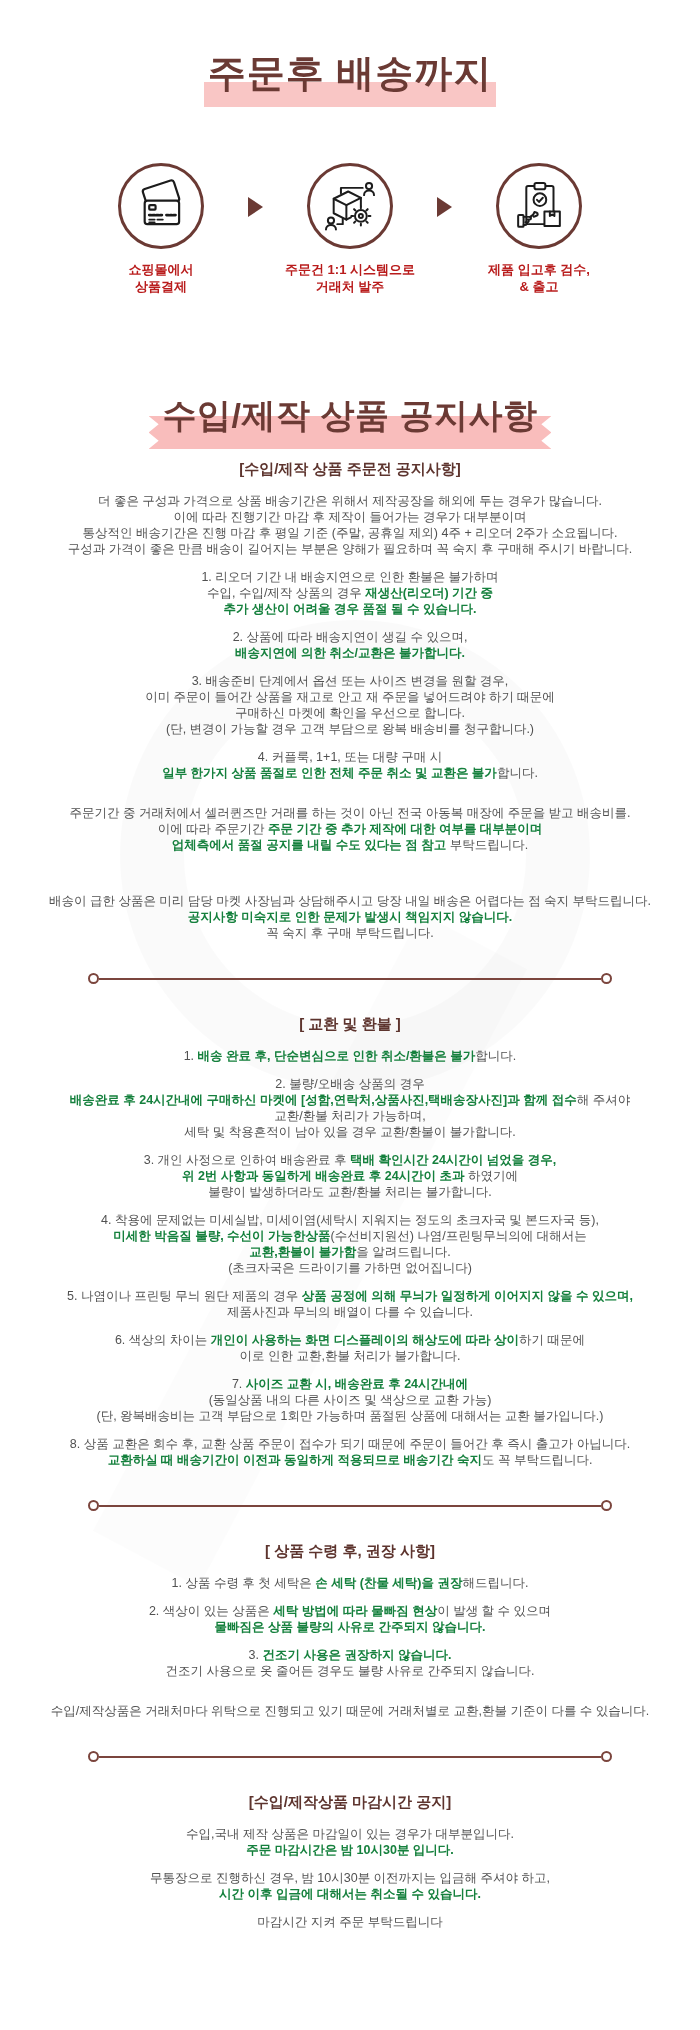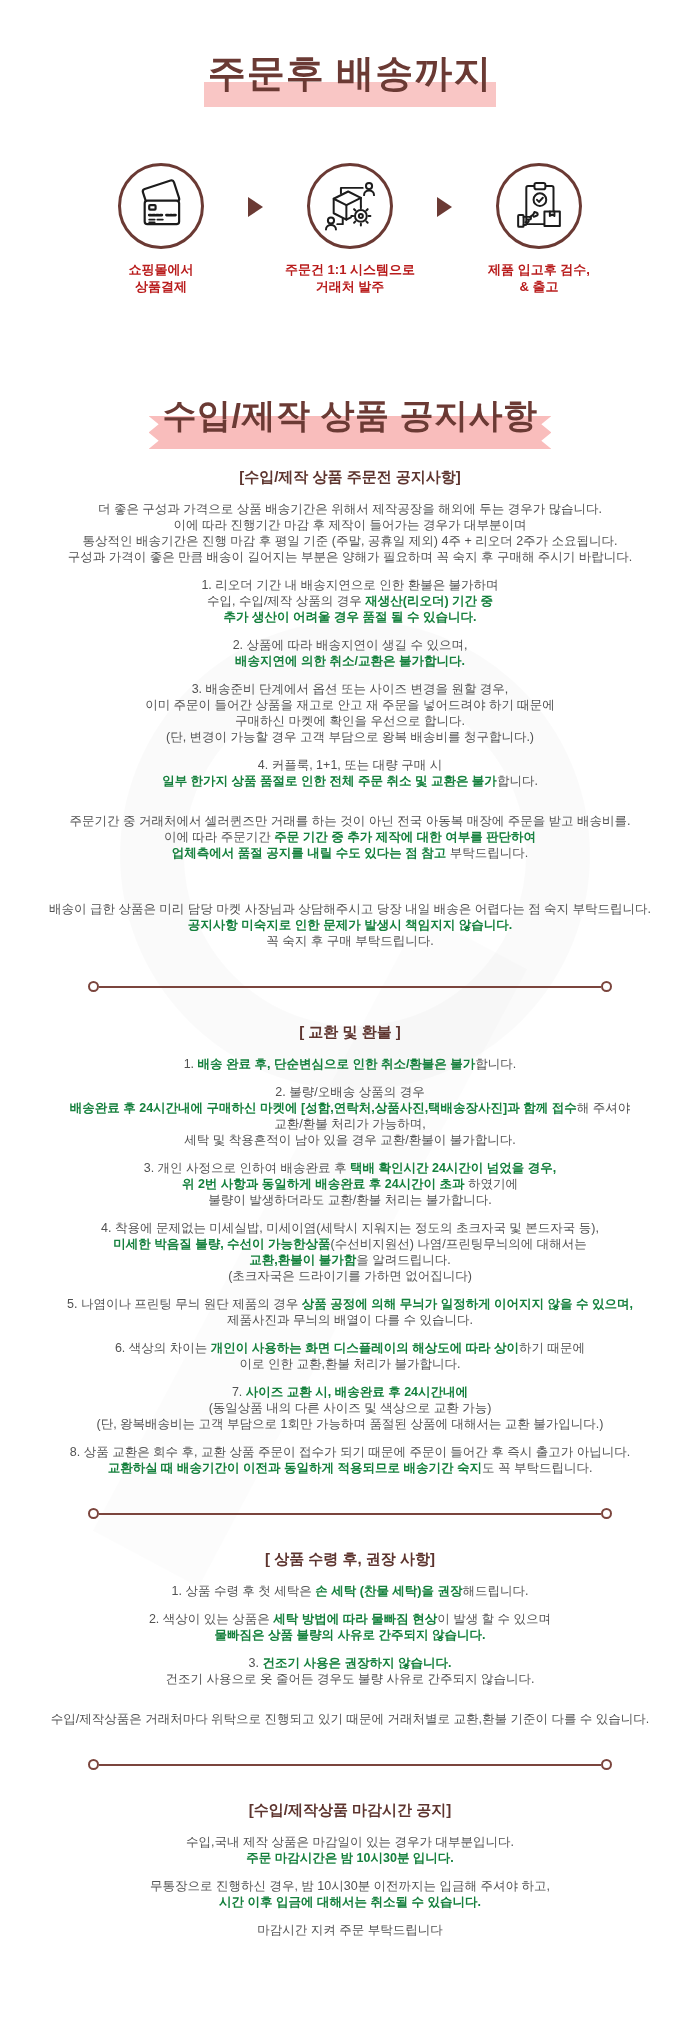--- a/index.html
+++ b/index.html
@@ -33,21 +33,21 @@
 
   
   .title2 { margin-top:98px; text-align:center; }
   .title2 .hl2 { position:relative; display:inline-block; font-size:34px; font-weight:bold;
     letter-spacing:0.5px; color:#6b3a34; }
   .title2 .hl2::after { content:""; position:absolute; left:-14px; right:-14px; bottom:-10px;
     height:33px; background:#f9bdbc; z-index:-1;
     clip-path:polygon(0 0,100% 0,97.5% 25%,100% 50%,97.5% 75%,100% 100%,0 100%,2.5% 75%,0 50%,2.5% 25%); }
 
   
-  .notice { margin-top:30px; text-align:center; }
+  .notice { margin-top:22px; text-align:center; }
   .sec-h { font-size:15px; font-weight:bold; color:#5d342e; margin:0 0 16px 0; line-height:16px; }
   .blk { margin:0 0 12px 0; }
   .ln { display:block; font-size:12.5px; line-height:16px; white-space:nowrap; }
   .g { color:#515151; }
   .r { color:#15803d; font-weight:bold; }
   .divider { display:flex; align-items:center; justify-content:center; margin:32px auto 32px auto; width:524px; }
   .divider .ring { width:11px; height:11px; border:2px solid #7b453d; border-radius:50%; background:#fff; flex:0 0 auto; }
   .divider .bar { height:2px; background:#7b453d; flex:1 1 auto; }
   svg { display:block; }
 </style>
@@ -162,21 +162,21 @@
           <span class="ln"><span class="g">이미 주문이 들어간 상품을 재고로 안고 재 주문을 넣어드려야 하기 때문에</span></span>
           <span class="ln"><span class="g">구매하신 마켓에 확인을 우선으로 합니다.</span></span>
           <span class="ln"><span class="g">(단, 변경이 가능할 경우 고객 부담으로 왕복 배송비를 청구합니다.)</span></span>
         </p>
         <p class="blk" style="margin-bottom: 24px;">
           <span class="ln"><span class="g">4. 커플룩, 1+1, 또는 대량 구매 시</span></span>
           <span class="ln"><span class="r">일부 한가지 상품 품절로 인한 전체 주문 취소 및 교환은 불가</span><span class="g">합니다.</span></span>
         </p>
         <p class="blk" style="margin-bottom: 40px;">
           <span class="ln"><span class="g">주문기간 중 거래처에서 셀러퀸즈만 거래를 하는 것이 아닌 전국 아동복 매장에 주문을 받고 배송비를.</span></span>
-          <span class="ln"><span class="g">이에 따라 주문기간 </span><span class="r">주문 기간 중 추가 제작에 대한 여부를 판단하여</span></span>
+          <span class="ln"><span class="g">이에 따라 주문기간 </span><span class="r">주문 기간 중 추가 제작에 대한 여부를 대부분이며</span></span>
           <span class="ln"><span class="r">업체측에서 품절 공지를 내릴 수도 있다는 점 참고 </span><span class="g">부탁드립니다.</span></span>
         </p>
         <p class="blk">
           <span class="ln"><span class="g">배송이 급한 상품은 미리 담당 마켓 사장님과 상담해주시고 당장 내일 배송은 어렵다는 점 숙지 부탁드립니다.</span></span>
           <span class="ln"><span class="r">공지사항 미숙지로 인한 문제가 발생시 책임지지 않습니다.</span></span>
           <span class="ln"><span class="g">꼭 숙지 후 구매 부탁드립니다.</span></span>
         </p>
         <div class="divider">
           <span class="ring"></span>
           <span class="bar"></span>

